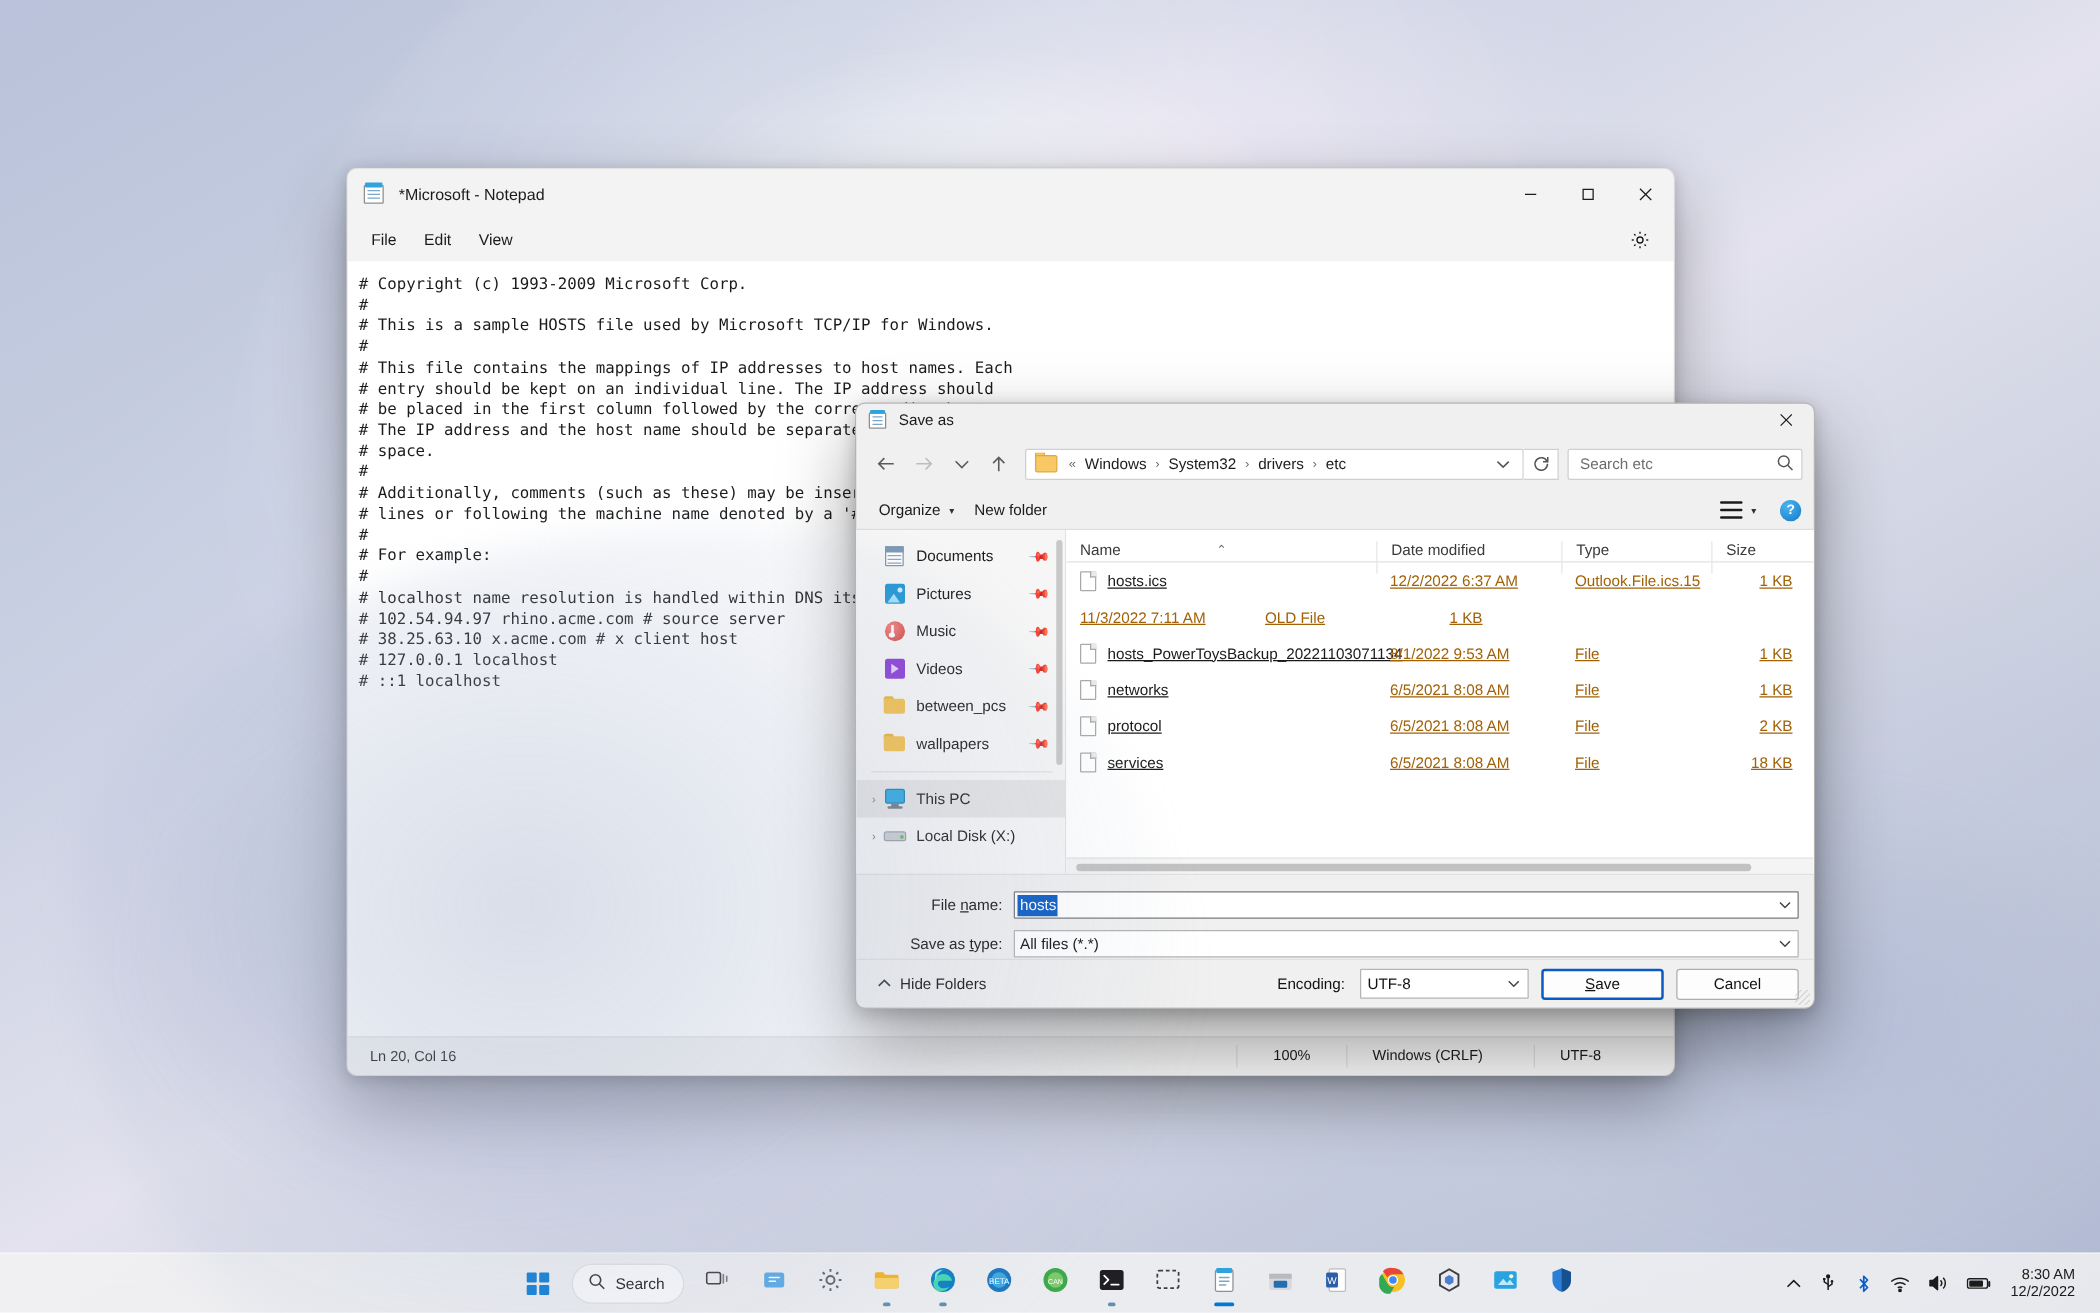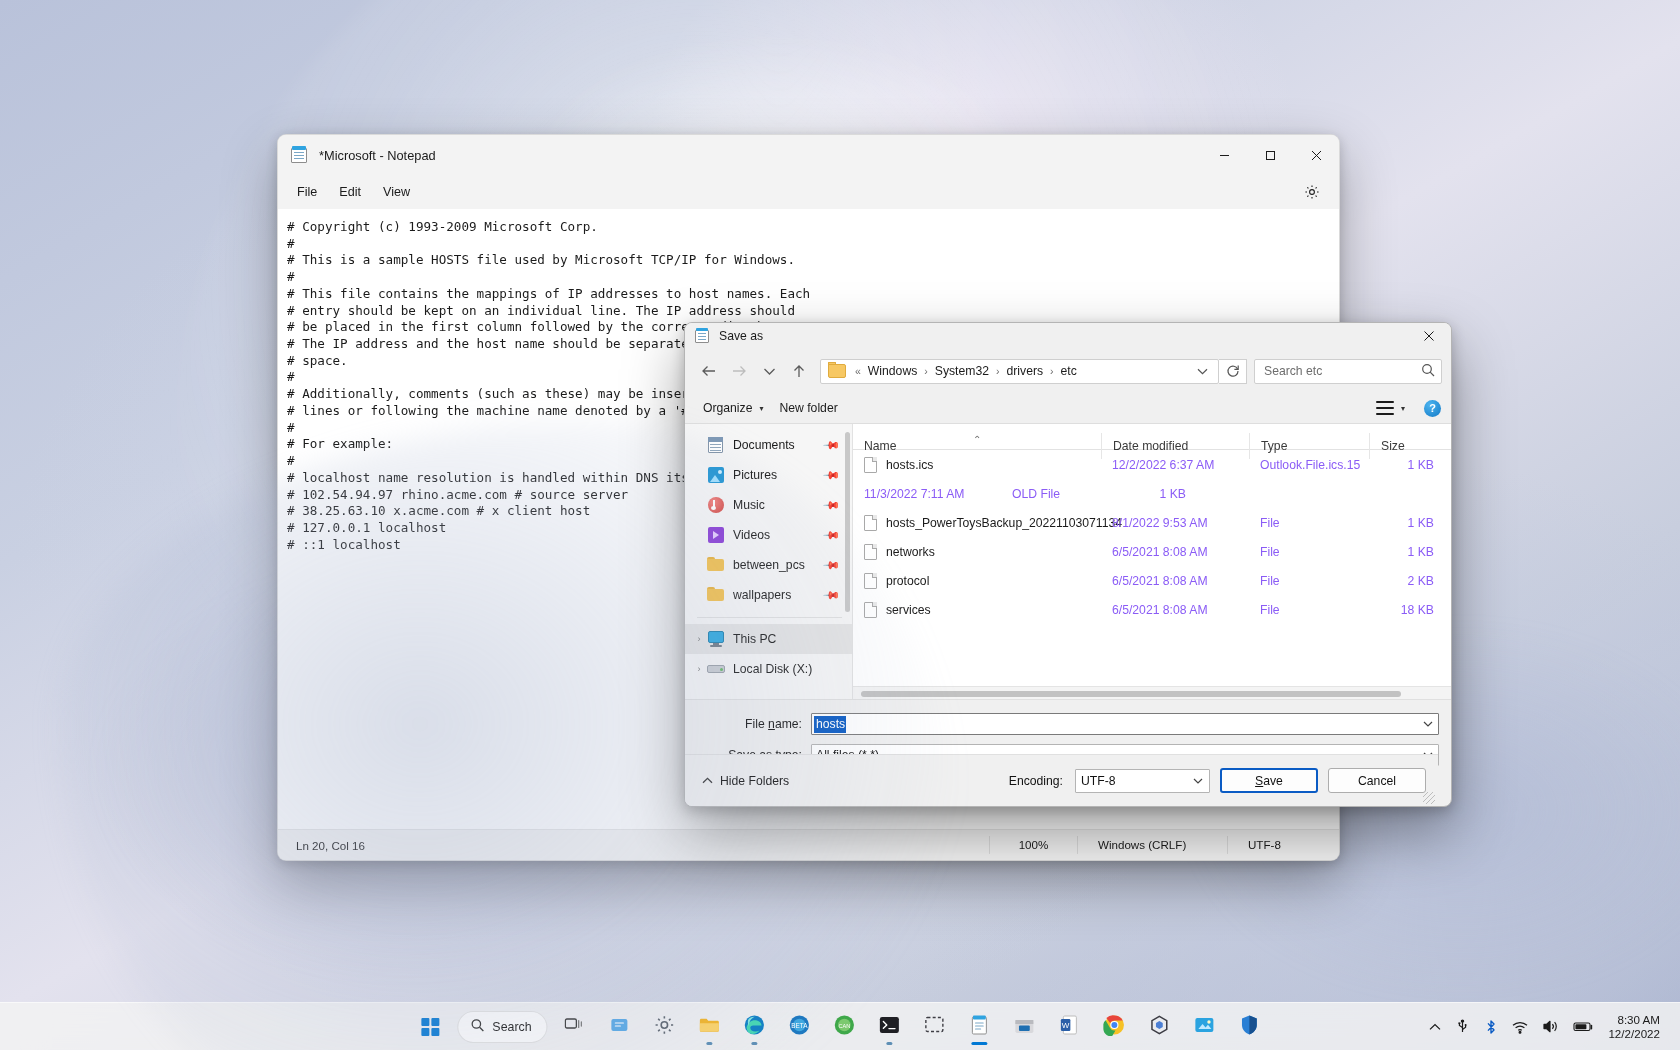--- a/index.html
+++ b/index.html
@@ -236,33 +236,33 @@
     position:absolute; right:2px; top:8px; width:5px; height:180px;
     background:#c8c8c8; border-radius:3px;
   }
 
   
   .sa-files { flex: 1; position: relative; background: #fff; overflow: hidden; }
   .fl-head {
     display: flex; height: 26px; align-items: center;
     border-bottom: 1px solid #e2e2e2; position: relative;
   }
-  .fl-head .col { font-size: 12.2px; color: #3a3a3a; padding-left: 11px; position: relative; height:26px; display:flex; align-items:center;margin-top:19px;}
+  .fl-head .col { font-size: 12.2px; color: #3a3a3a; padding-left: 11px; position: relative; height:26px; display:flex; margin-top:19px;}
   .fl-head .col + .col { border-left: 1px solid #e6e6e6; }
   .fl-head .sortmark {
     position: absolute; left: 120px; top: 1px; color: #6f6f6f; font-size: 10px;
   }
   .col-name { width: 248px; }
   .col-date { width: 148px; }
   .col-type { width: 120px; }
   .col-size { width: 78px; }
   .fl-row { display: flex; height: 29px; align-items: center; font-size: 12.2px; color: #1b1b1b; }
-  .fl-c { padding-left: 11px; display: flex; align-items: center; height: 29px; }
+  .fl-c { padding-left: 11px; display: flex; align-items: center; height: 29px; text-decoration: underline; }
   .fl-c.right { justify-content: flex-end; padding-right: 13px; padding-left: 0; }
-  .fl-c.date, .fl-c.type, .fl-c.size { color: #8b5cf6; }
+  .fl-c.date, .fl-c.type, .fl-c.size { color: #a16207; }
   .file-ico {
     width: 13px; height: 16px; margin-right: 9px; position: relative; flex:0 0 auto;
   }
   .file-ico i {
     position:absolute; inset:0; background:#fff; border:1px solid #a9a9a9; border-radius:1px;
   }
   .file-ico b {
     position:absolute; right:0; top:0; width:5px; height:5px;
     background:#e9e9e9; border-left:1px solid #a9a9a9; border-bottom:1px solid #a9a9a9;
   }
@@ -295,21 +295,21 @@
     position: absolute; right: 5px; color: #444; font-size: 9px;
   }
   .type-input {
     flex: 1; margin-right: 12px; height: 22px;
     background: #fff; border: 1px solid #b4b4b4; border-radius: 1px;
     display: flex; align-items: center; padding: 0 4px; font-size: 12.2px; position: relative;
   }
   .type-input .dd { position: absolute; right: 5px; color: #444; font-size: 9px; }
 
   .sa-footer {
-    position: absolute; left: 0; right: 13px; bottom: 0; height: 52px;
+    position: absolute; left: 0; right: 0; bottom: 0; height: 39px;
     background: #f0f0f0; border-top: 1px solid #e0e0e0;
     display: flex; align-items: center; padding: 0 12px;
   }
   .hide-folders { display: flex; align-items: center; gap: 7px; font-size: 12.2px; color: #111; padding-left: 5px;}
   .hf-chev { color: #333; font-size: 10px; }
   .foot-right { margin-left: auto; display: flex; align-items: center; gap: 10px; }
   .enc-label { font-size: 12.2px; color: #111; margin-right: 2px;}
   .enc-select {
     width: 135px; height: 24px; background: #fff; border: 1px solid #b4b4b4;
     border-radius: 1px; display: flex; align-items: center; padding: 0 5px;

